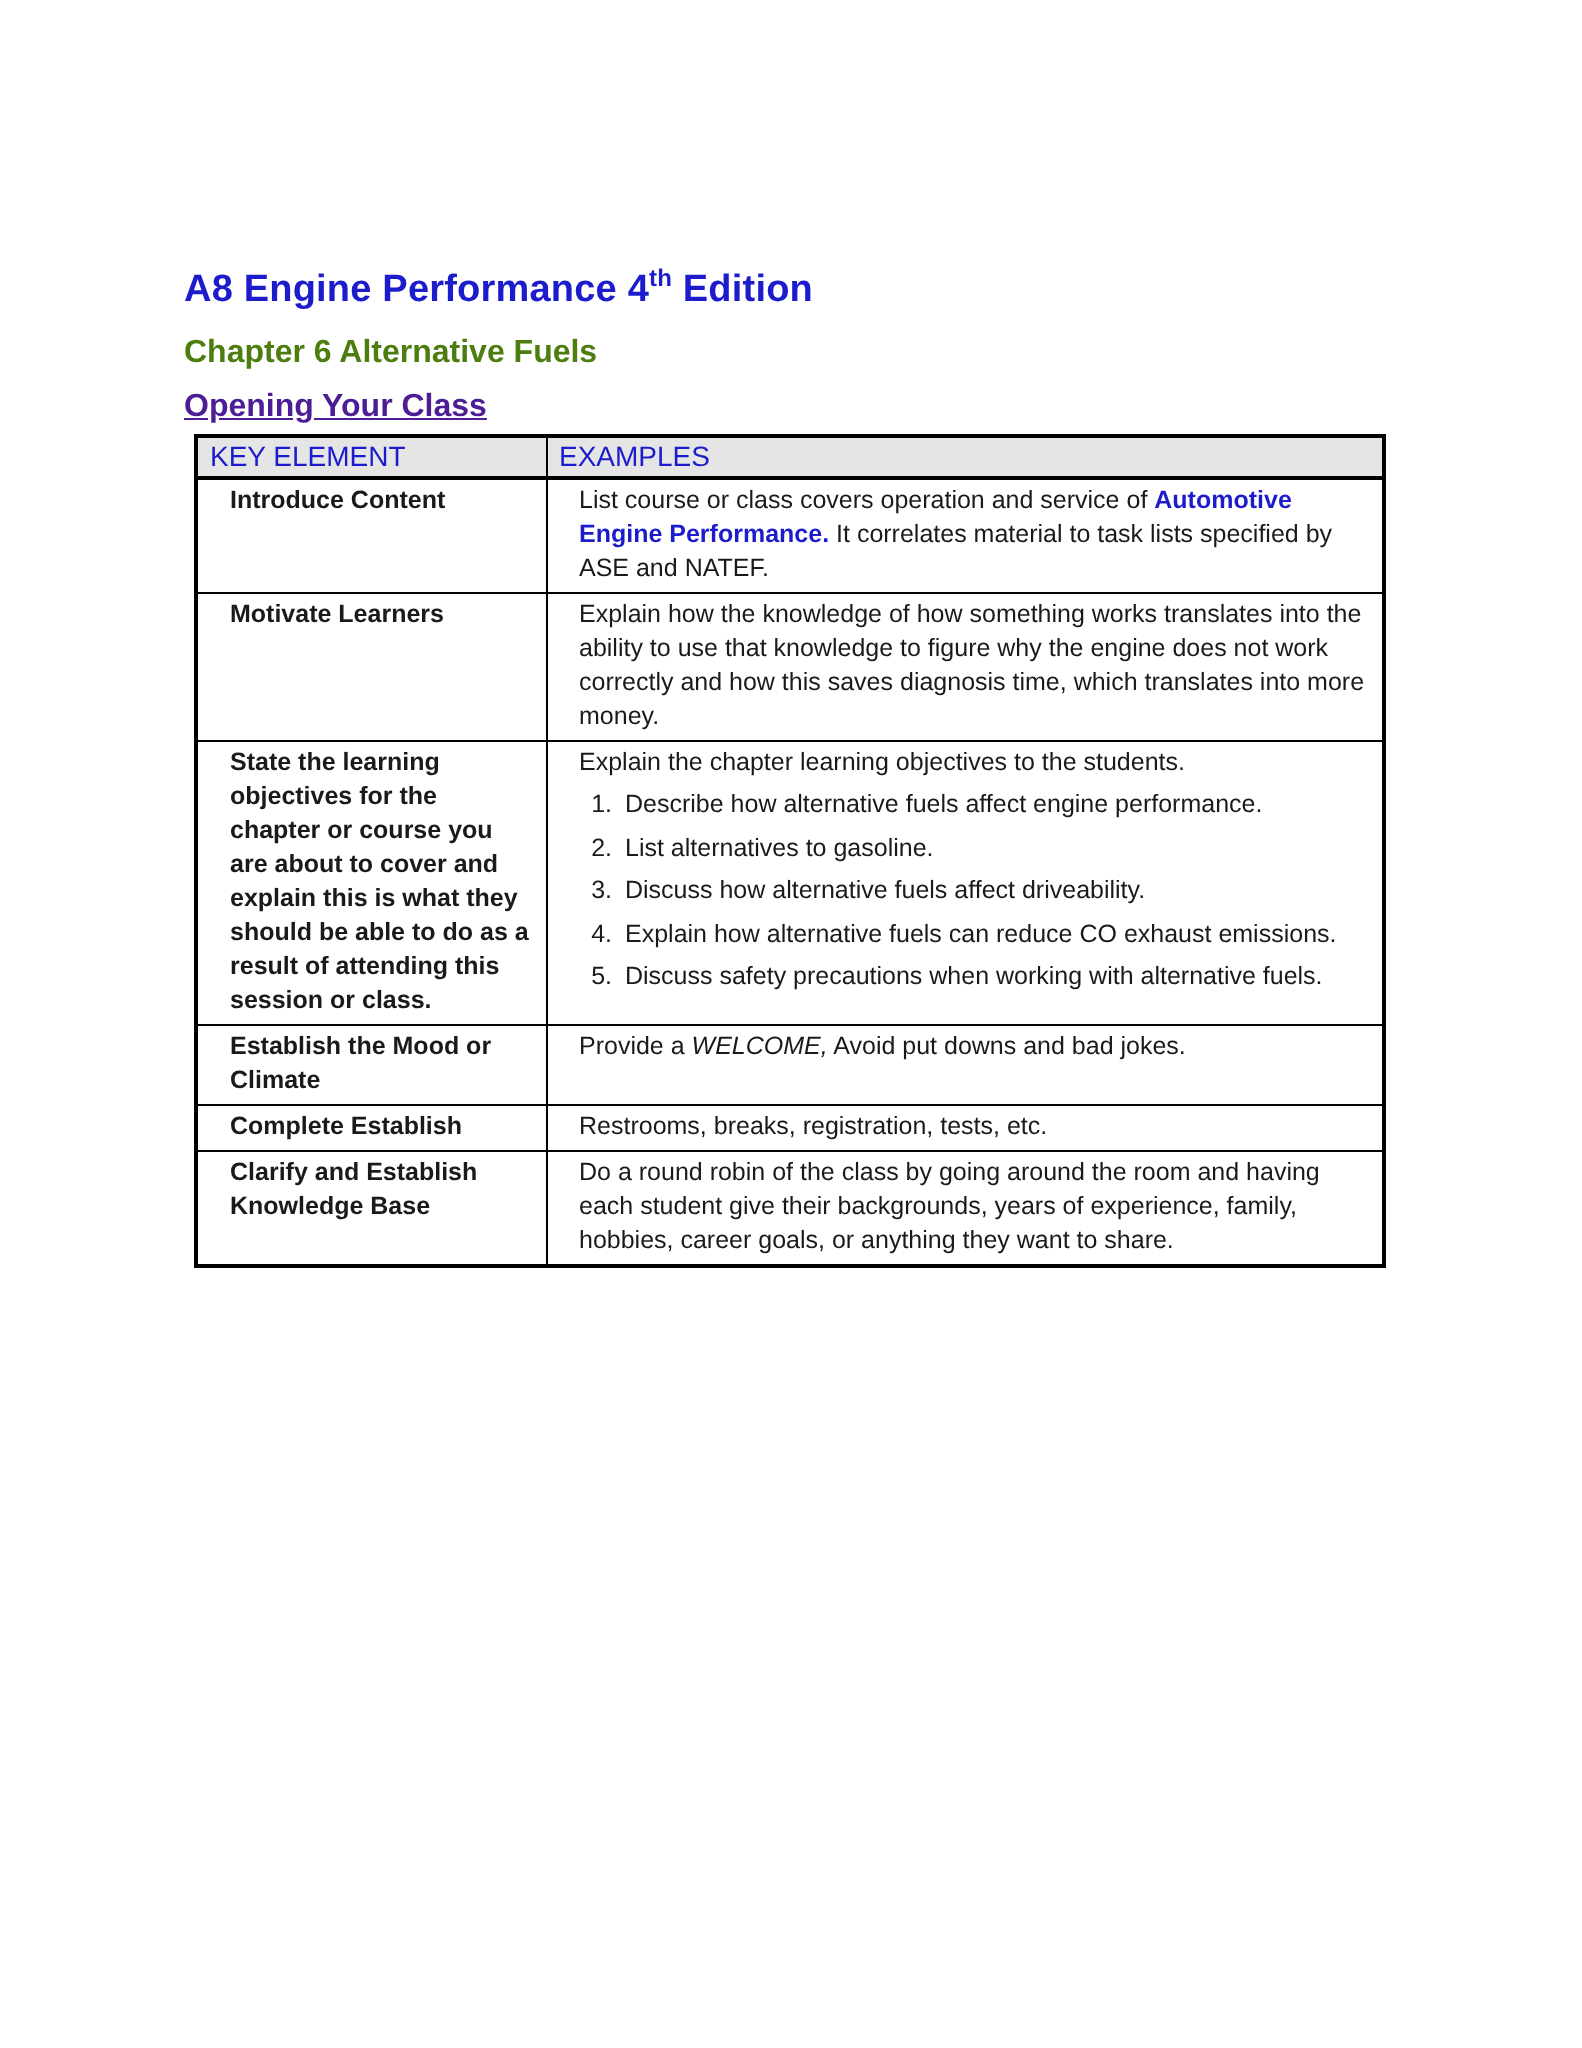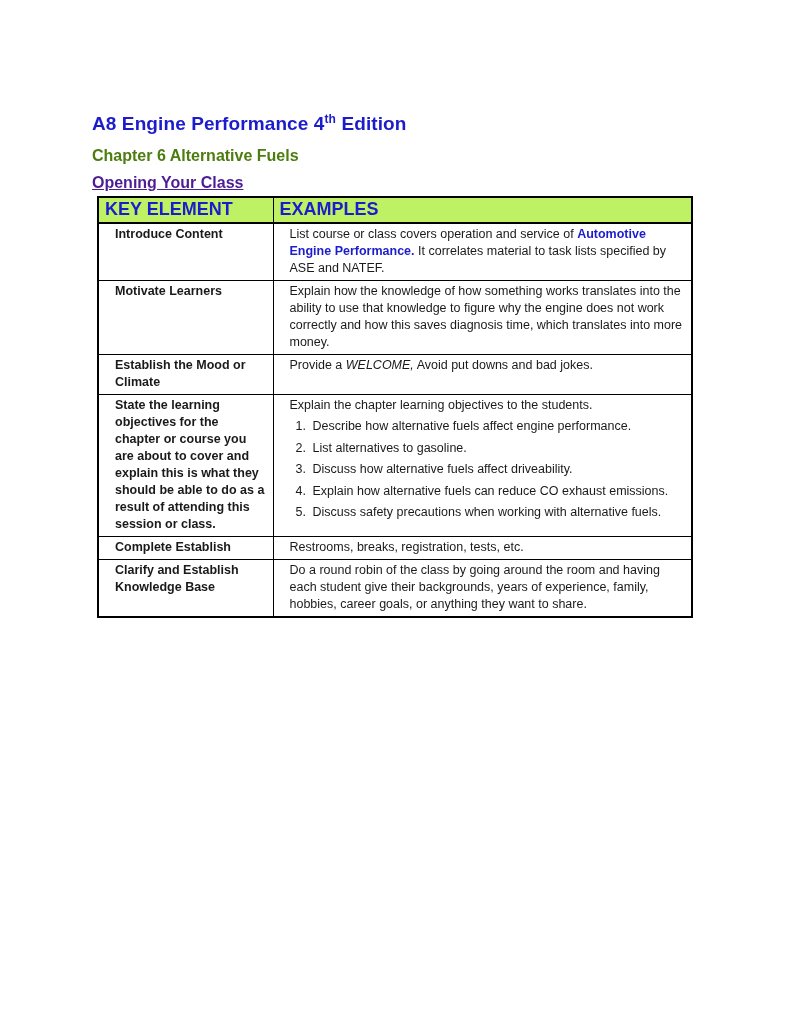--- a/index.html
+++ b/index.html
@@ -9,20 +9,21 @@
     height: 1024px;
     overflow: hidden;
     font-family: "Liberation Sans", sans-serif;
     color: #1a1a1a;
   }
   .page {
     width: 791px;
     height: 885px;
     background: #ffffff;
     padding: 108px 0 0 92px;
+    margin-top: 20px;
   }
   .title {
     color: #1c1ccd;
     font-size: 19px;
     font-weight: bold;
     letter-spacing: 0.1px;
     line-height: 23px;
   }
   .title sup { font-size: 12px; }
   .chapter {
@@ -48,24 +49,24 @@
     table-layout: fixed;
   }
   table.key-table th,
   table.key-table td {
     border: 1px solid #000000;
     vertical-align: top;
     text-align: left;
   }
   table.key-table { border: 2px solid #000000; }
   table.key-table th {
-    background: #bef264;
+    background: #e5e5e5;
     color: #1c1ccd;
-    font-size: 18px;
-    font-weight: bold;
+    font-size: 14px;
+    font-weight: normal;
     padding: 1px 6px 2px 6px;
     border-bottom: 2px solid #000000;
   }
   col.key-col { width: 175px; }
   table.key-table td {
     font-size: 12.5px;
     line-height: 17px;
     padding: 2px 6px 3px 16px;
   }
   td.key-cell { font-weight: bold; }
@@ -110,36 +111,36 @@
         <td class="key-cell">Introduce Content</td>
         <td><span>List course or class covers operation and service of </span><span class="blue-bold">Automotive Engine Performance.</span><span> It correlates material to task lists specified by ASE and NATEF.</span></td>
       </tr>
 
       <tr>
         <td class="key-cell">Motivate Learners</td>
         <td>Explain how the knowledge of how something works translates into the ability to use that knowledge to figure why the engine does not work correctly and how this saves diagnosis time, which translates into more money.</td>
       </tr>
 
       <tr>
-        <td class="key-cell">Establish the Mood or Climate</td>
-        <td><span>Provide a </span><span class="italic">WELCOME,</span><span> Avoid put downs and bad jokes.</span></td>
-      </tr>
-
-      <tr>
         <td class="key-cell">State the learning objectives for the chapter or course you are about to cover and explain this is what they should be able to do as a result of attending this session or class.</td>
         <td>
           <div>Explain the chapter learning objectives to the students.</div>
           <ol class="objectives">
             <li>Describe how alternative fuels affect engine performance.</li>
             <li>List alternatives to gasoline.</li>
             <li>Discuss how alternative fuels affect driveability.</li>
             <li>Explain how alternative fuels can reduce CO exhaust emissions.</li>
             <li>Discuss safety precautions when working with alternative fuels.</li>
           </ol>
         </td>
+      </tr>
+
+      <tr>
+        <td class="key-cell">Establish the Mood or Climate</td>
+        <td><span>Provide a </span><span class="italic">WELCOME,</span><span> Avoid put downs and bad jokes.</span></td>
       </tr>
 
       <tr>
         <td class="key-cell">Complete Establish</td>
         <td>Restrooms, breaks, registration, tests, etc.</td>
       </tr>
 
       <tr>
         <td class="key-cell">Clarify and Establish Knowledge Base</td>
         <td>Do a round robin of the class by going around the room and having each student give their backgrounds, years of experience, family, hobbies, career goals, or anything they want to share.</td>

